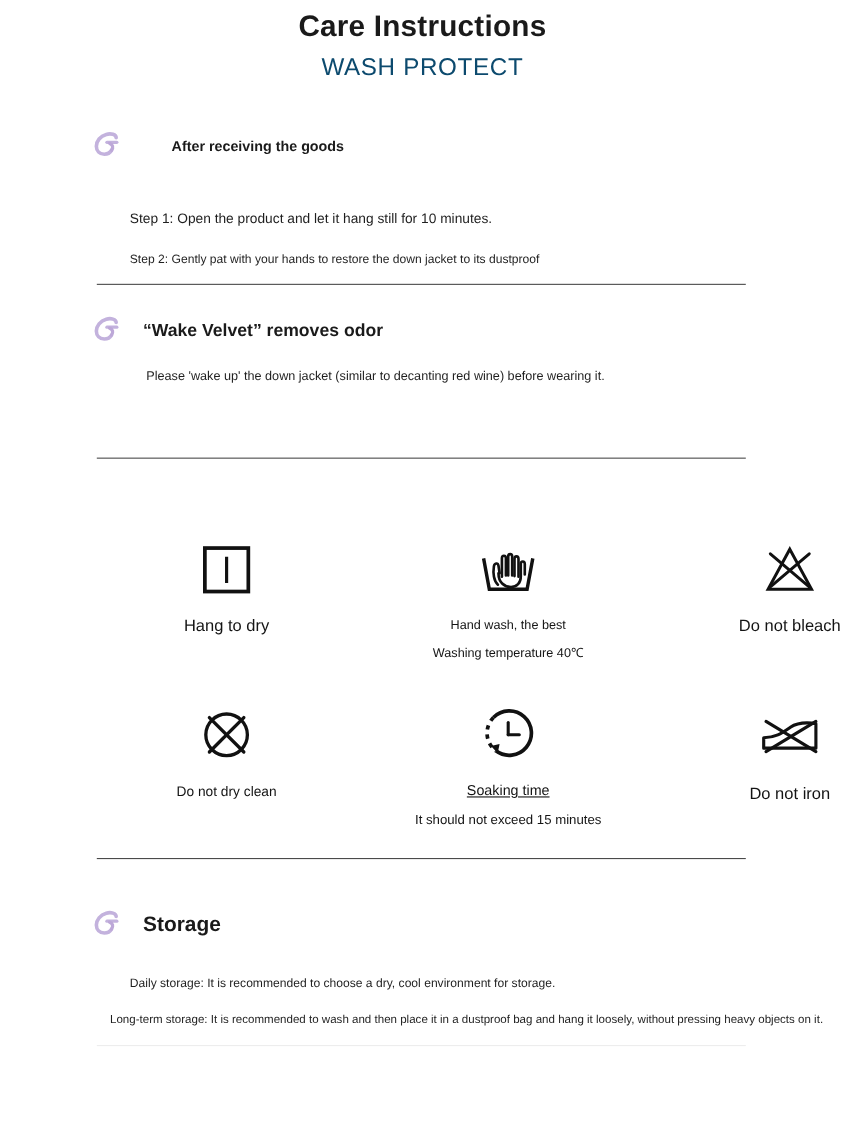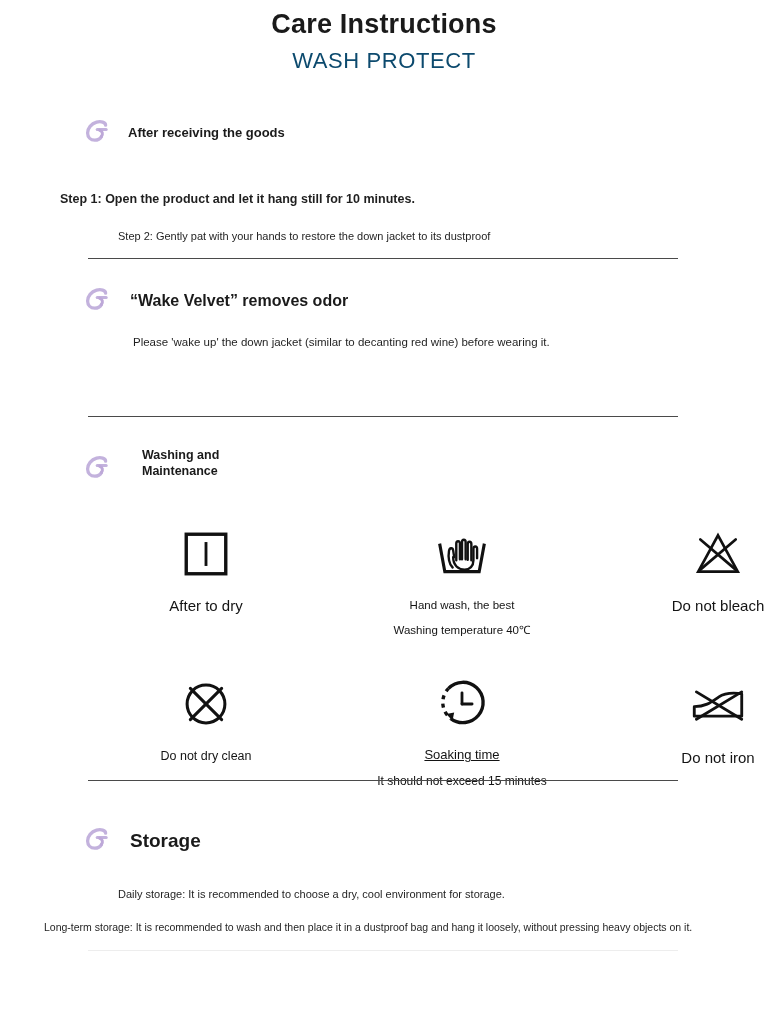--- a/index.html
+++ b/index.html
@@ -103,33 +103,33 @@
 </head>
 <body>
 
 <div class="header">
   <h1 class="doc-title">Care Instructions</h1>
   <h2 class="doc-subtitle">WASH PROTECT</h2>
 </div>
 
 <div class="section" style="position:absolute; left:0; top:118px; width:768px;">
 
-  <div class="sec-head" style="padding-left:84px;">
+  <div class="sec-head" style="padding-left:84px;gap:28px;">
     <span class="logo">
       <svg viewBox="0 0 100 100" width="30" height="30" aria-hidden="true">
         <path d="M72 24 C72 14, 56 10, 42 14 C24 19, 12 34, 12 50 C12 64, 22 74, 36 74
                  C46 74, 54 69, 58 62" fill="none" stroke="#c3b2dd" stroke-width="11" stroke-linecap="round"></path>
         <path d="M44 38 L74 38" fill="none" stroke="#c3b2dd" stroke-width="10" stroke-linecap="round"></path>
         <path d="M58 62 C64 54, 62 44, 52 41" fill="none" stroke="#bda8d8" stroke-width="10" stroke-linecap="round"></path>
       </svg>
     </span>
     <span class="sec-title" style="font-size:13px; font-weight:600; margin-left:14px;">After receiving the goods</span>
   </div>
 
-  <div class="body-line" style="font-size:12.5px; margin-left:60px; margin-top:42px;font-weight:bold;">Step 1: Open the product and let it hang still for 10 minutes.</div>
+  <div class="body-line" style="font-size:12.5px; margin-left:118px; margin-top:42px;">Step 1: Open the product and let it hang still for 10 minutes.</div>
   <div class="body-line" style="font-size:11px; margin-left:118px; margin-top:19px;">Step 2: Gently pat with your hands to restore the down jacket to its dustproof</div>
 
   <hr class="divider" style="position:absolute; left:88px; top:140px; width:590px;">
 </div>
 
 <div class="section" style="position:absolute; left:0; top:286px; width:628px;">
 
   <div class="sec-head" style="padding-left:84px;">
     <span class="logo">
       <svg viewBox="0 0 100 100" width="30" height="30" aria-hidden="true">
@@ -142,43 +142,31 @@
     <span class="sec-title" style="font-size:16px; font-weight:600; margin-left:16px;">“Wake Velvet” removes odor</span>
   </div>
 
   <div class="body-line" style="font-size:11.5px; margin-left:133px; margin-top:18px;">Please 'wake up' the down jacket (similar to decanting red wine) before wearing it.</div>
 
   <hr class="divider" style="position:absolute; left:88px; top:130px; width:590px;">
 </div>
 
 <div class="section" style="position:absolute; left:0; top:448px; width:768px;">
 
-  <div class="sec-head" style="padding-left:84px; align-items:flex-start;">
-    <span class="logo" style="margin-top:6px;">
-      <svg viewBox="0 0 100 100" width="30" height="30" aria-hidden="true">
-        <path d="M72 24 C72 14, 56 10, 42 14 C24 19, 12 34, 12 50 C12 64, 22 74, 36 74
-                 C46 74, 54 69, 58 62" fill="none" stroke="#c3b2dd" stroke-width="11" stroke-linecap="round"></path>
-        <path d="M44 38 L74 38" fill="none" stroke="#c3b2dd" stroke-width="10" stroke-linecap="round"></path>
-        <path d="M58 62 C64 54, 62 44, 52 41" fill="none" stroke="#bda8d8" stroke-width="10" stroke-linecap="round"></path>
-      </svg>
-    </span>
-    <span class="sec-title" style="font-size:12.5px; font-weight:600; margin-left:28px;">Washing and
-Maintenance</span>
-  </div>
 
   <div class="icon-grid" style="margin-top:42px; padding:0 78px;">
 
     <div class="icon-cell">
       <div class="icon-art" style="height:56px;">
         <svg width="52" height="52" viewBox="0 0 100 100" aria-hidden="true">
           <rect x="12" y="12" width="76" height="76" fill="none" stroke="#111" stroke-width="6.5"></rect>
           <line x1="50" y1="27" x2="50" y2="73" stroke="#111" stroke-width="5.5"></line>
         </svg>
       </div>
-      <div class="icon-label" style="font-size:15px; margin-top:14px;">After to dry</div>
+      <div class="icon-label" style="font-size:15px; margin-top:14px;">Hang to dry</div>
     </div>
 
     <div class="icon-cell">
       <div class="icon-art" style="height:56px;">
         <svg width="58" height="52" viewBox="0 0 110 100" aria-hidden="true">
           <path d="M12 30 L22 84 L88 84 L98 30" fill="none" stroke="#111" stroke-width="6" stroke-linejoin="miter"></path>
           <path d="M37 76 C30 70, 28 56, 30 44 C31 38, 37 37, 38 43 L40 56" fill="none" stroke="#111" stroke-width="4.6" stroke-linecap="round" stroke-linejoin="round"></path>
           <path d="M44 62 L44 30 C44 24, 51 24, 51 30 L51 60" fill="none" stroke="#111" stroke-width="4.6" stroke-linecap="round"></path>
           <path d="M55 60 L55 27 C55 21, 62 21, 62 27 L62 60" fill="none" stroke="#111" stroke-width="4.6" stroke-linecap="round"></path>
           <path d="M66 61 L66 31 C66 25, 73 25, 73 31 L73 62" fill="none" stroke="#111" stroke-width="4.6" stroke-linecap="round"></path>
@@ -256,16 +244,16 @@
         <path d="M72 24 C72 14, 56 10, 42 14 C24 19, 12 34, 12 50 C12 64, 22 74, 36 74
                  C46 74, 54 69, 58 62" fill="none" stroke="#c3b2dd" stroke-width="11" stroke-linecap="round"></path>
         <path d="M44 38 L74 38" fill="none" stroke="#c3b2dd" stroke-width="10" stroke-linecap="round"></path>
         <path d="M58 62 C64 54, 62 44, 52 41" fill="none" stroke="#bda8d8" stroke-width="10" stroke-linecap="round"></path>
       </svg>
     </span>
     <span class="sec-title" style="font-size:19px; font-weight:600; margin-left:16px;">Storage</span>
   </div>
 
   <div class="body-line" style="font-size:11px; margin-left:118px; margin-top:30px;">Daily storage: It is recommended to choose a dry, cool environment for storage.</div>
-  <div class="body-line" style="font-size:10.5px; margin-left:44px; margin-top:17px;">Long-term storage: It is recommended to wash and then place it in a dustproof bag and hang it loosely, without pressing heavy objects on it.</div>
+  <div class="body-line" style="font-size:10.5px; margin-left:100px; margin-top:17px;">Long-term storage: It is recommended to wash and then place it in a dustproof bag and hang it loosely, without pressing heavy objects on it.</div>
 
   <hr class="divider faint" style="position:absolute; left:88px; top:124px; width:590px;">
 </div>
 
 </body></html>

